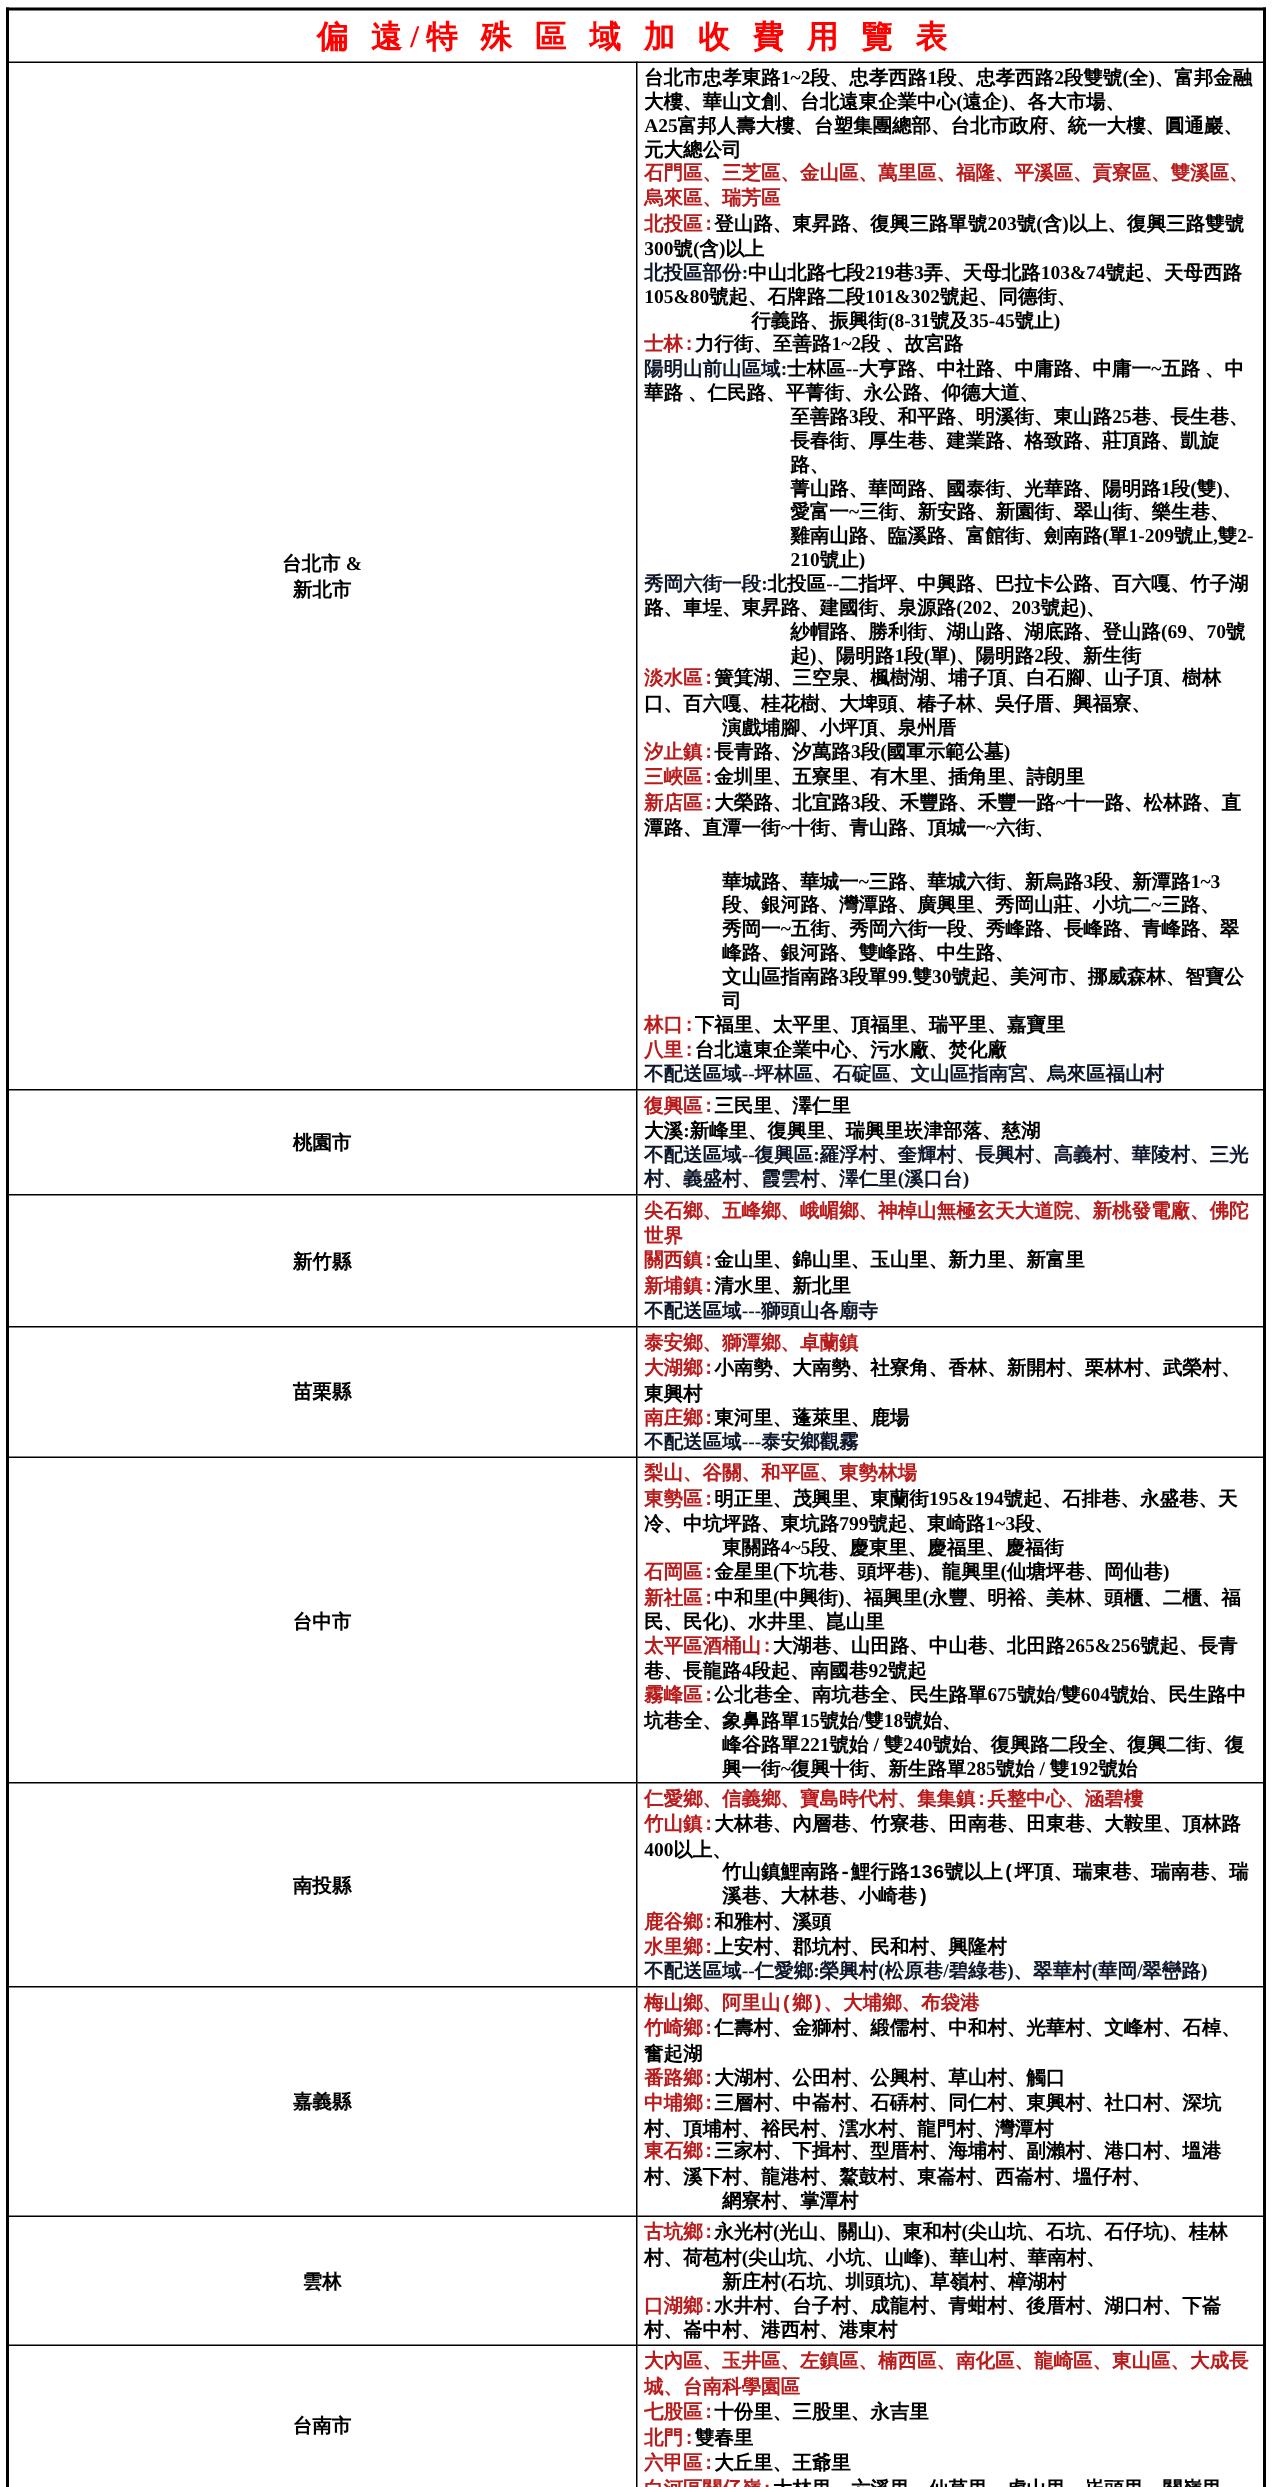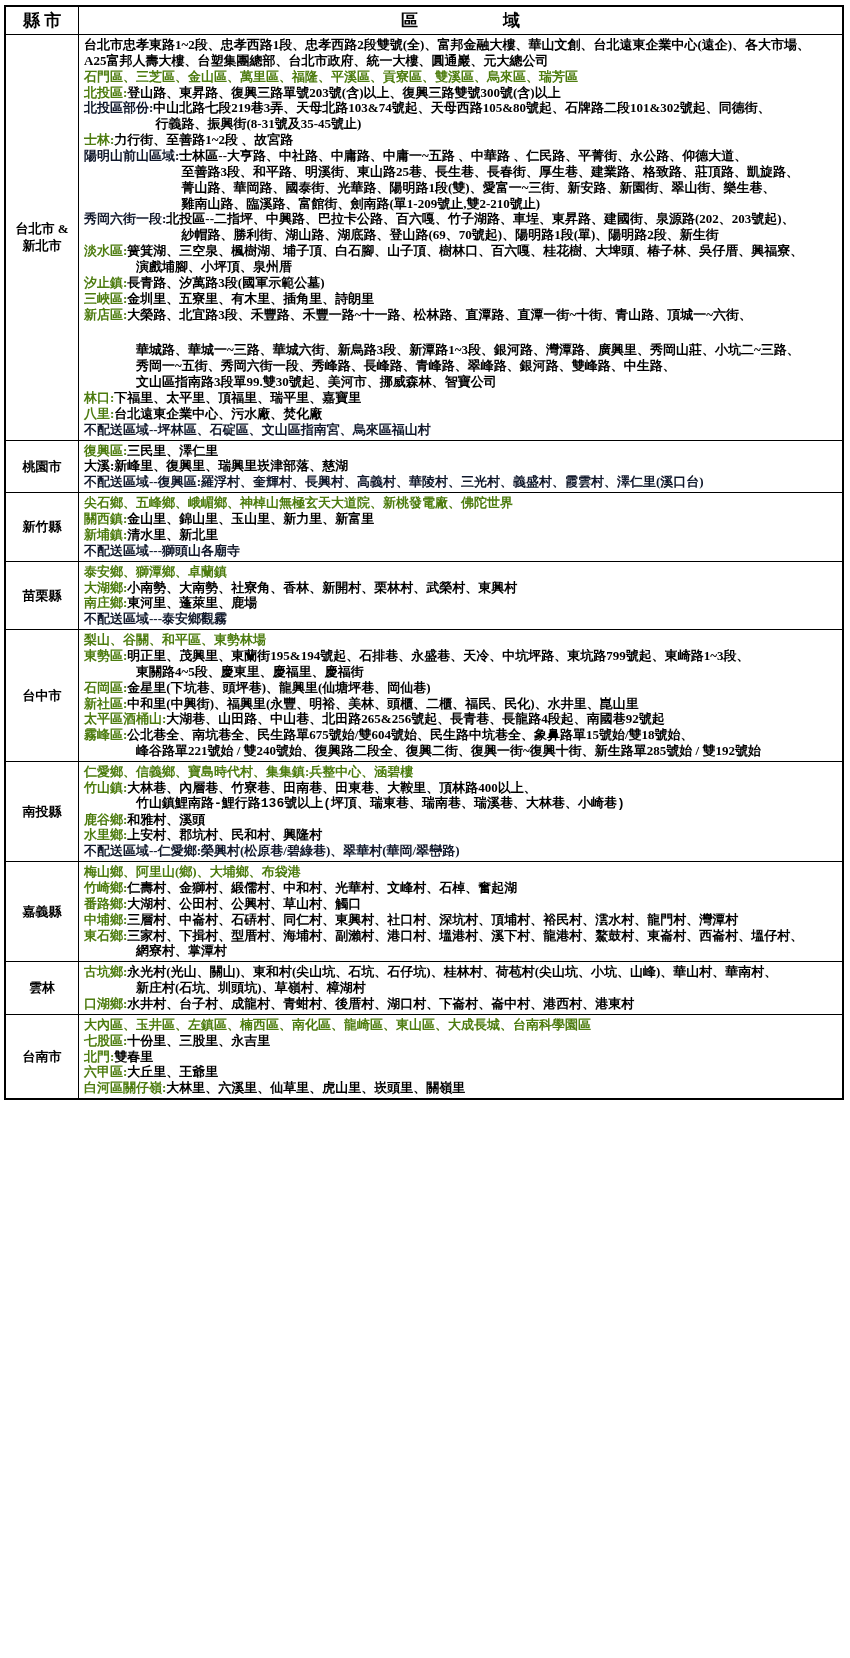--- a/index.html
+++ b/index.html
@@ -8,32 +8,33 @@
   table.fee{width:840px;border-collapse:collapse;border:2px solid #000;table-layout:fixed;}
   table.fee td{border:1px solid #000;vertical-align:middle;}
   td.title-cell{text-align:center;padding:3px 0;}
   .title-text{color:#f00;font-size:21px;letter-spacing:5px;}
   td.hdr-county{width:72px;text-align:center;font-size:17px;padding:2px 0;}
   td.hdr-region{text-align:center;font-size:17px;padding:2px 0;}
   td.county{width:72px;text-align:center;font-size:13px;padding:2px 1px;line-height:1.35;}
   td.regions{font-size:13px;padding:2px 4px 2px 5px;line-height:1.22;vertical-align:middle;}
   .line{white-space:normal;}
   .k{color:#000;}
-  .b{color:#4d7c0f;}
+  .b{color:#b91c1c;font-family:Liberation Mono, monospace;}
   .r{color:#0f172a;}
 </style>
 </head>
 <body>
 
 <div class="page">
   <table class="fee">
     <tbody>
       <tr>
-        <td class="hdr-county">縣 市</td>
-        <td class="hdr-region">區　　　　　域</td>
+        <td class="title-cell" colspan="2">
+          <span class="title-text">偏 遠/特 殊 區 域 加 收 費 用 覽 表</span>
+        </td>
       </tr>
     </tbody>
     <tbody>
         <tr>
           <td class="county">台北市 &amp;<br>新北市</td>
           <td class="regions">
             <div class="line"><span class="k">台北市忠孝東路1~2段、忠孝西路1段、忠孝西路2段雙號(全)、富邦金融大樓、華山文創、台北遠東企業中心(遠企)、各大市場、</span></div>
             <div class="line"><span class="k">A25富邦人壽大樓、台塑集團總部、台北市政府、統一大樓、圓通巖、元大總公司</span></div>
             <div class="line"><span class="b">石門區、三芝區、金山區、萬里區、福隆、平溪區、貢寮區、雙溪區、烏來區、瑞芳區</span></div>
             <div class="line"><span class="b">北投區:</span><span class="k">登山路、東昇路、復興三路單號203號(含)以上、復興三路雙號300號(含)以上</span></div>

